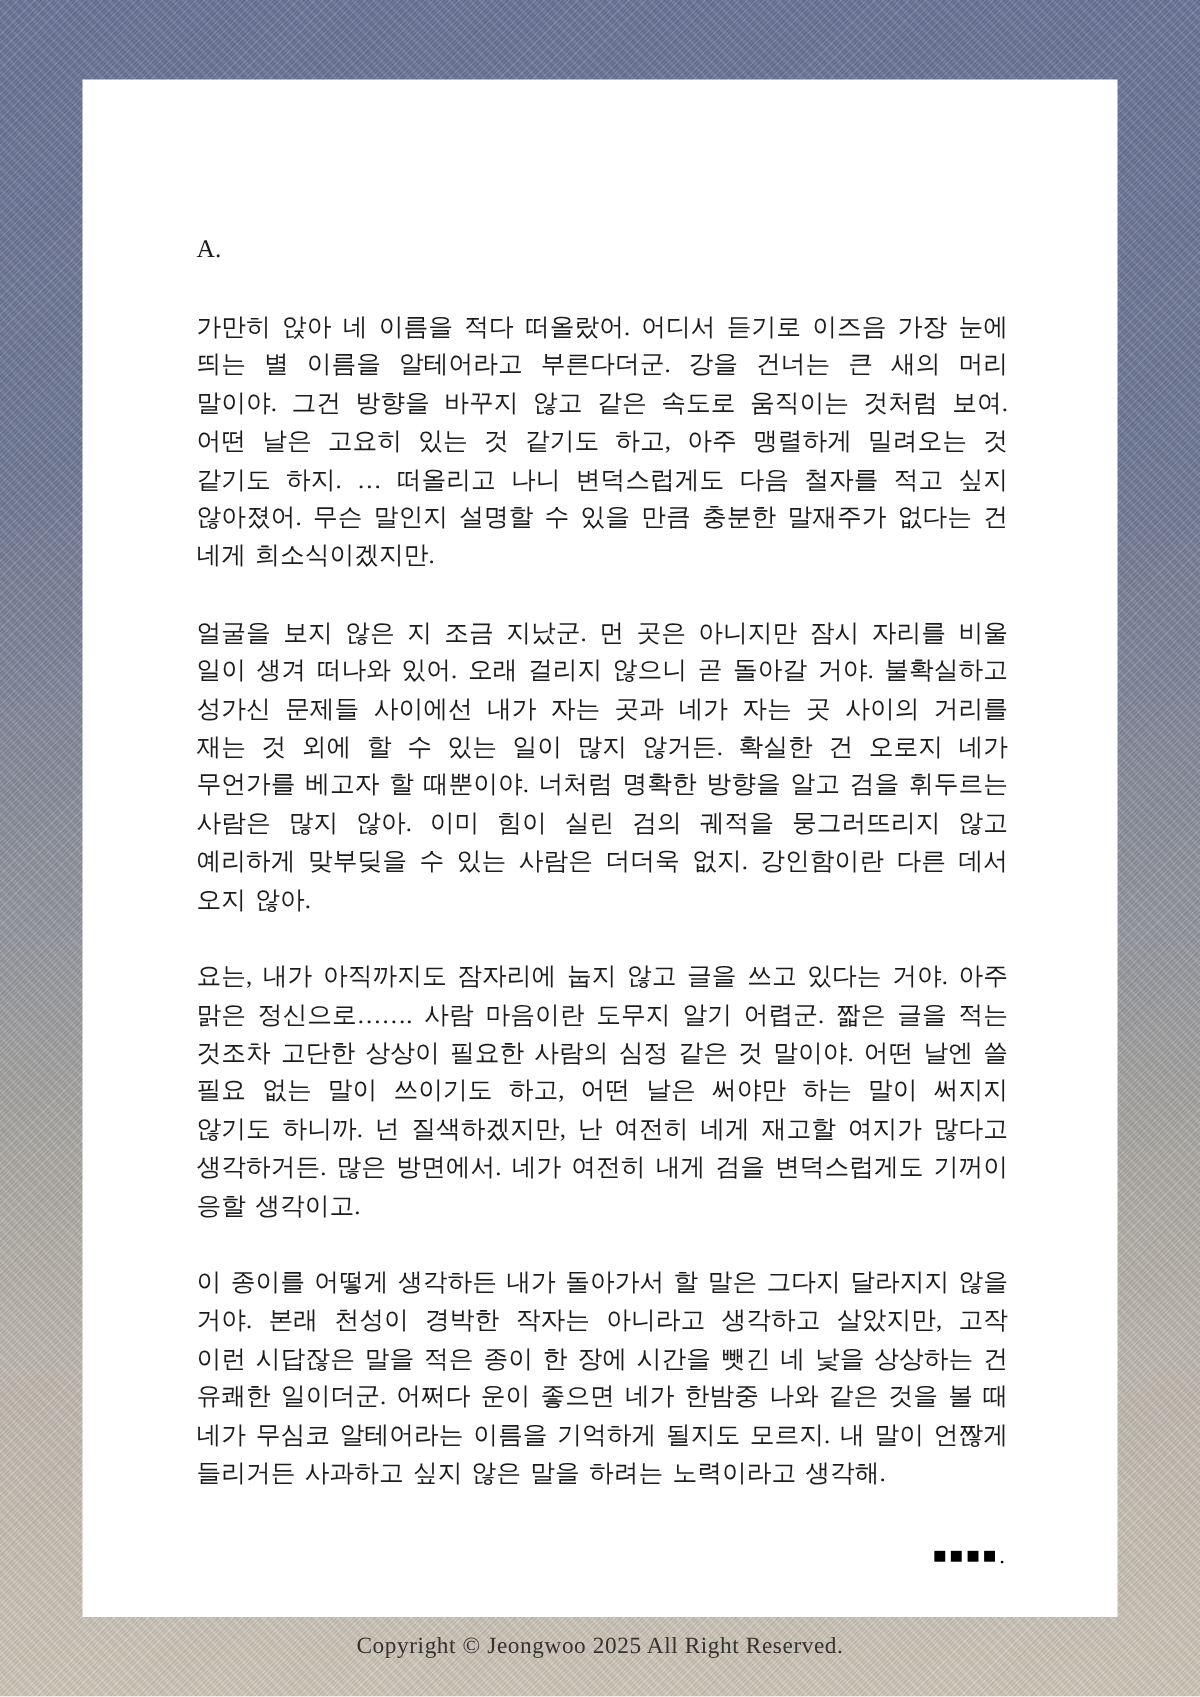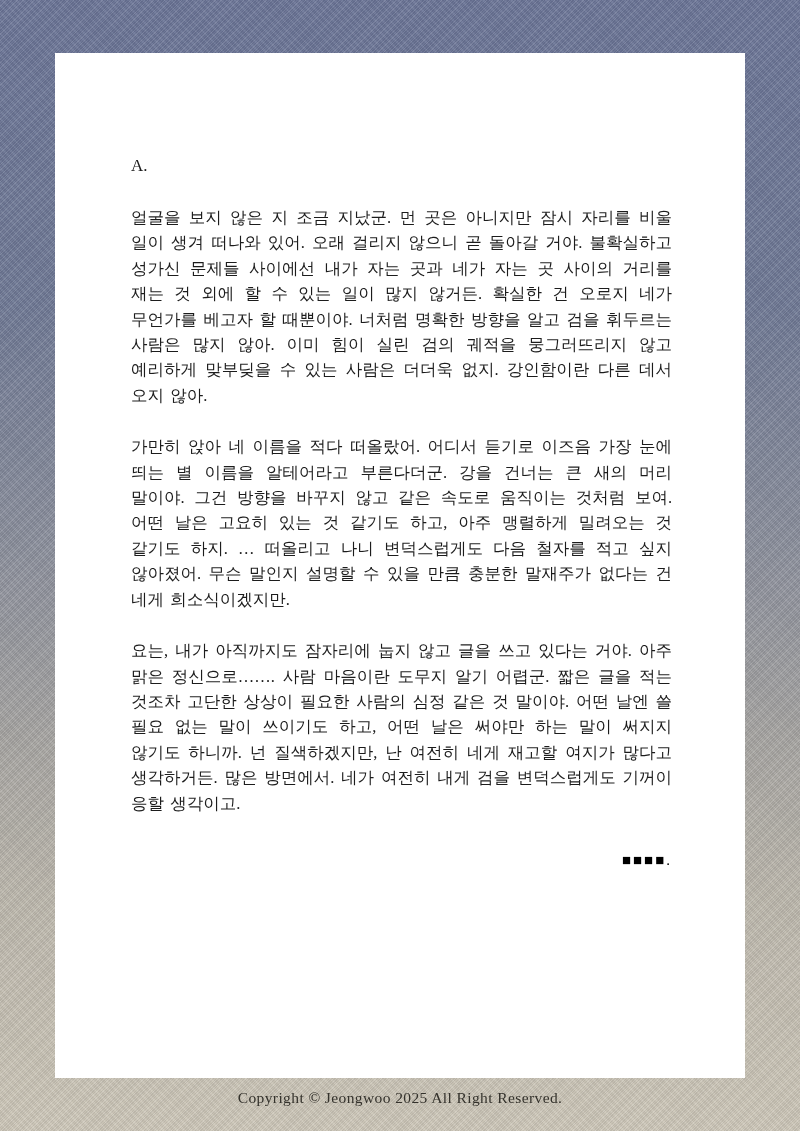--- a/index.html
+++ b/index.html
@@ -83,24 +83,25 @@
 </style>
 </head>
 <body>
 
 <div class="backdrop"></div>
 
 <div class="paper">
   <div class="content">
     <div class="heading">A.</div>
 
+    <p class="para">가만히 앉아 네 이름을 적다 떠올랐어. 어디서 듣기로 이즈음 가장 눈에 띄는 별 이름을 알테어라고 부른다더군. 강을 건너는 큰 새의 머리 말이야. 그건 방향을 바꾸지 않고 같은 속도로 움직이는 것처럼 보여. 어떤 날은 고요히 있는 것 같기도 하고, 아주 맹렬하게 밀려오는 것 같기도 하지. … 떠올리고 나니 변덕스럽게도 다음 철자를 적고 싶지 않아졌어. 무슨 말인지 설명할 수 있을 만큼 충분한 말재주가 없다는 건 네게 희소식이겠지만.</p>
+
     <p class="para">얼굴을 보지 않은 지 조금 지났군. 먼 곳은 아니지만 잠시 자리를 비울 일이 생겨 떠나와 있어. 오래 걸리지 않으니 곧 돌아갈 거야. 불확실하고 성가신 문제들 사이에선 내가 자는 곳과 네가 자는 곳 사이의 거리를 재는 것 외에 할 수 있는 일이 많지 않거든. 확실한 건 오로지 네가 무언가를 베고자 할 때뿐이야. 너처럼 명확한 방향을 알고 검을 휘두르는 사람은 많지 않아. 이미 힘이 실린 검의 궤적을 뭉그러뜨리지 않고 예리하게 맞부딪을 수 있는 사람은 더더욱 없지. 강인함이란 다른 데서 오지 않아.</p>
-
-    <p class="para">가만히 앉아 네 이름을 적다 떠올랐어. 어디서 듣기로 이즈음 가장 눈에 띄는 별 이름을 알테어라고 부른다더군. 강을 건너는 큰 새의 머리 말이야. 그건 방향을 바꾸지 않고 같은 속도로 움직이는 것처럼 보여. 어떤 날은 고요히 있는 것 같기도 하고, 아주 맹렬하게 밀려오는 것 같기도 하지. … 떠올리고 나니 변덕스럽게도 다음 철자를 적고 싶지 않아졌어. 무슨 말인지 설명할 수 있을 만큼 충분한 말재주가 없다는 건 네게 희소식이겠지만.</p>
 
     <p class="para">요는, 내가 아직까지도 잠자리에 눕지 않고 글을 쓰고 있다는 거야. 아주 맑은 정신으로……. 사람 마음이란 도무지 알기 어렵군. 짧은 글을 적는 것조차 고단한 상상이 필요한 사람의 심정 같은 것 말이야. 어떤 날엔 쓸 필요 없는 말이 쓰이기도 하고, 어떤 날은 써야만 하는 말이 써지지 않기도 하니까. 넌 질색하겠지만, 난 여전히 네게 재고할 여지가 많다고 생각하거든. 많은 방면에서. 네가 여전히 내게 검을 변덕스럽게도 기꺼이 응할 생각이고.</p>
 
+    <p class="para">이 종이를 어떻게 생각하든 내가 돌아가서 할 말은 그다지 달라지지 않을 거야. 본래 천성이 경박한 작자는 아니라고 생각하고 살았지만, 고작 이런 시답잖은 말을 적은 종이 한 장에 시간을 뺏긴 네 낯을 상상하는 건 유쾌한 일이더군. 어쩌다 운이 좋으면 네가 한밤중 나와 같은 것을 볼 때 네가 무심코 알테어라는 이름을 기억하게 될지도 모르지. 내 말이 언짢게 들리거든 사과하고 싶지 않은 말을 하려는 노력이라고 생각해.</p>
 
     <div class="signature">■■■■.</div>
   </div>
 </div>
 
 <div class="footer">Copyright © Jeongwoo 2025 All Right Reserved.</div>
 
 </body></html>

